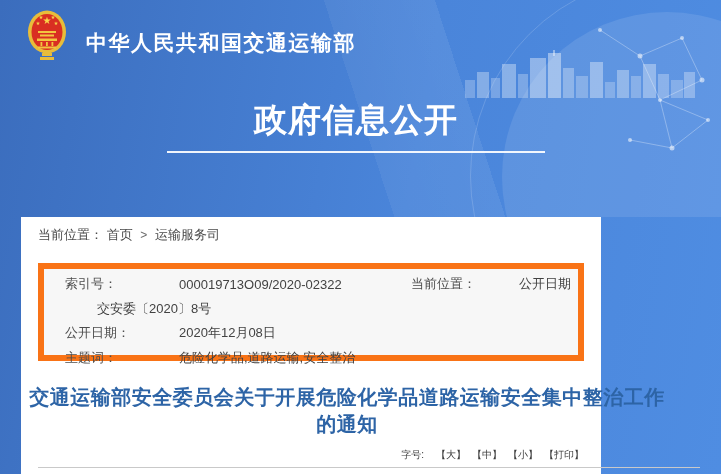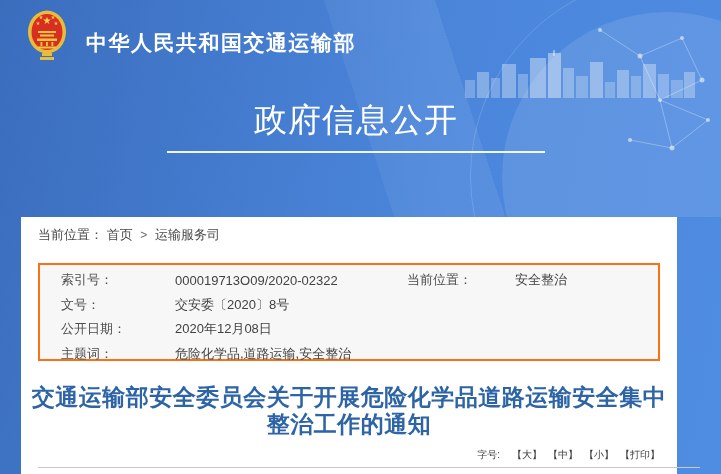--- a/index.html
+++ b/index.html
@@ -14,38 +14,38 @@
     background:linear-gradient(72deg,transparent 40%,rgba(255,255,255,.055) 40%,rgba(255,255,255,.075) 62%,transparent 62%);}
   .big-circle{position:absolute;left:502px;top:12px;width:330px;height:330px;border-radius:50%;
     background:rgba(255,255,255,.10);}
   .ring{position:absolute;left:470px;top:-25px;width:400px;height:400px;border-radius:50%;
     border:1px solid rgba(255,255,255,.16);}
   .skyline{position:absolute;left:465px;top:50px;}
   .constellation{position:absolute;left:560px;top:8px;}
   .emblem{position:absolute;left:27px;top:8px;width:40px;height:54px;}
   .site-name{position:absolute;left:86px;top:29px;font-size:21px;font-weight:bold;color:#ffffff;letter-spacing:1.5px;}
   .banner-title{position:absolute;left:167px;top:98px;width:378px;text-align:center;
-    font-size:33px;font-weight:normal;color:#ffffff;letter-spacing:1px;}
+    font-size:33px;font-weight:bold;color:#ffffff;letter-spacing:1px;}
   .banner-underline{position:absolute;left:167px;top:151px;width:378px;height:2px;background:rgba(255,255,255,.92);}
   
-  .panel{position:absolute;left:21px;top:217px;width:656px;height:257px;background:#ffffff;}
+  .panel{position:absolute;left:21px;top:217px;width:580px;height:257px;background:#ffffff;}
   .breadcrumb{padding:9px 17px 0;font-size:13px;color:#4a4a4a;}
   .breadcrumb a{color:#4a4a4a;text-decoration:none;cursor:pointer;}
   .crumb-sep{margin:0 4px;color:#6a6a6a;font-size:12px;}
-  .meta-table{margin:19px 17px 0;height:98px;background:#f7f7f7;border:2px solid #f97316;
+  .meta-table{margin:19px 17px 0;height:98px;background:#f7f7f7;border:6px solid #f97316;
     position:relative;box-sizing:border-box;font-size:13px;color:#4a4a4a;}
   .mcol{position:absolute;top:3px;}
   .mcol-left{left:21px;}
   .mcol-right{left:367px;}
   .mrow{height:24.5px;display:flex;align-items:center;}
   .mlabel{display:inline-block;width:82px;color:#4d4d4d;}
   .mcol-right .mlabel{width:76px;}
   .mvalue{color:#424242;margin-left:32px;}
   .article-title{margin:23px auto 16px;width:652px;text-align:center;
-    font-size:23px;line-height:27px;font-weight:bold;color:#2d64a6;letter-spacing:.5px;}
+    font-size:20px;line-height:27px;font-weight:bold;color:#2d64a6;letter-spacing:.5px;}
   .toolbar{position:absolute;right:17px;top:231px;display:flex;align-items:center;
     font-size:10px;color:#3c3c3c;white-space:nowrap;}
   .toolbar .tlabel{margin-right:6px;}
   .tbtn{margin-left:6px;cursor:pointer;color:#3c3c3c;}
   .divider{position:absolute;left:17px;top:250px;width:662px;height:1px;background:#c9c9c9;}
 </style>
 </head>
 <body>
 
 <div class="banner">
@@ -126,36 +126,35 @@
     <a>运输服务司</a>
   </div>
 
   <div class="meta-table">
     <div class="mcol mcol-left">
       <div class="mrow">
         <span class="mlabel">索引号：</span>
         <span class="mvalue">000019713O09/2020-02322</span>
       </div>
       <div class="mrow">
-        <span class="mlabel">文号：</span>
         <span class="mvalue">交安委〔2020〕8号</span>
       </div>
       <div class="mrow">
         <span class="mlabel">公开日期：</span>
         <span class="mvalue">2020年12月08日</span>
       </div>
       <div class="mrow">
         <span class="mlabel">主题词：</span>
         <span class="mvalue">危险化学品,道路运输,安全整治</span>
       </div>
     </div>
     <div class="mcol mcol-right">
       <div class="mrow">
         <span class="mlabel">当前位置：</span>
-        <span class="mvalue">安全整治</span>
+        <span class="mvalue">公开日期</span>
       </div>
     </div>
   </div>
 
   <div class="article-title">交通运输部安全委员会关于开展危险化学品道路运输安全集中整治工作的通知</div>
 
   <div class="toolbar">
     <span class="tlabel">字号:</span>
     <span class="tbtn">【大】</span>
     <span class="tbtn">【中】</span>

